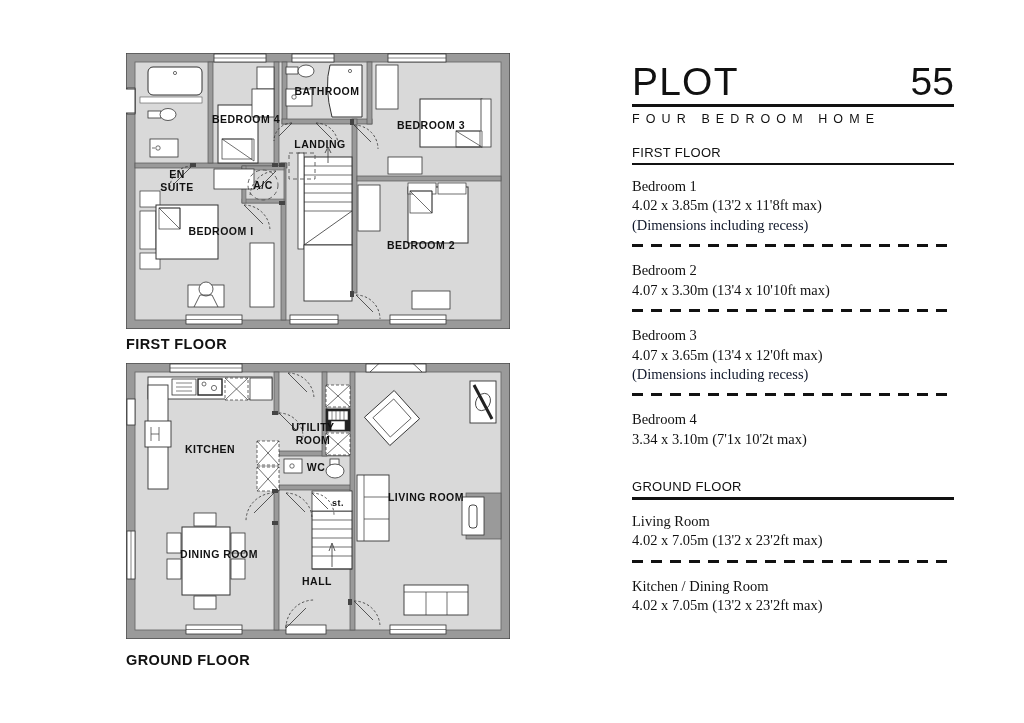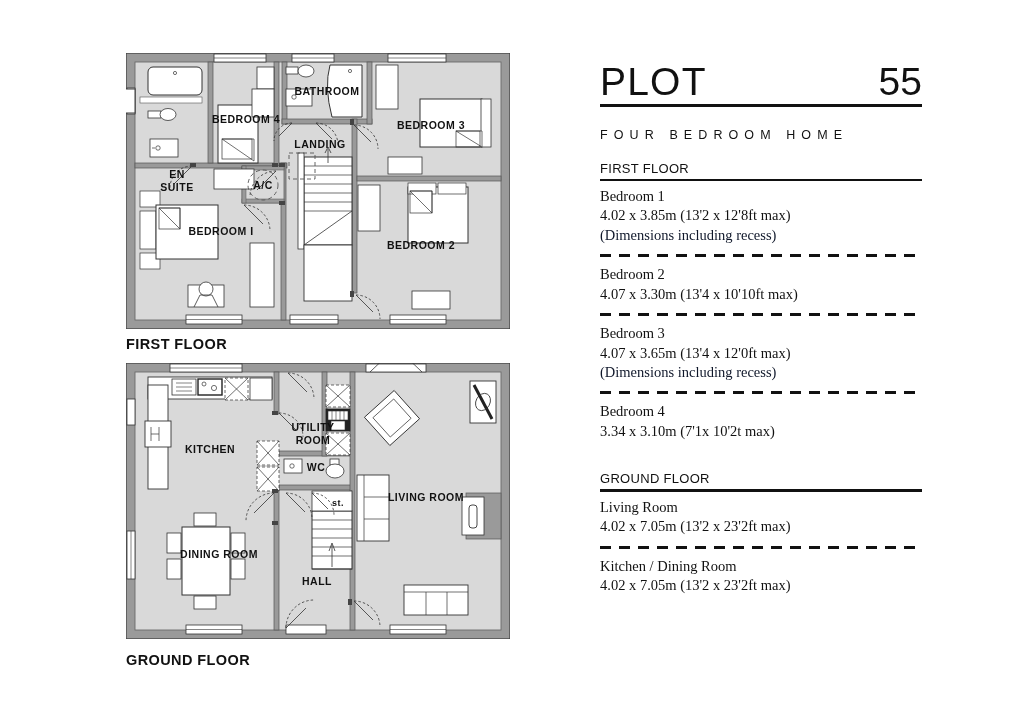--- a/index.html
+++ b/index.html
@@ -47,21 +47,21 @@
     font-family: "Liberation Sans", sans-serif;
     font-weight: bold;
     fill: #111;
     text-anchor: middle;
     letter-spacing: 0.5px;
   }
 
   
   .spec {
     position: absolute;
-    left: 600px; top: 62px;
+    left: 632px; top: 62px;
     width: 322px;
   }
   .title-row {
     display: flex;
     align-items: baseline;
     justify-content: space-between;
   }
   .plot-word {
     font-family: "Liberation Sans", sans-serif;
     font-size: 39px;
@@ -80,41 +80,41 @@
   .rule-thick {
     height: 2.5px;
     background: #111;
     margin-top: 3px;
   }
   .subtitle {
     font-family: "Liberation Sans", sans-serif;
     font-size: 12.5px;
     letter-spacing: 6.1px;
     color: #111;
-    margin-top: 21px;
+    margin-top: 5px;
     white-space: nowrap;
   }
 
   .section {
     margin-top: 19px;
   }
   .section.second { margin-top: 30px; }
   .section-head {
     font-family: "Liberation Sans", sans-serif;
     font-size: 13px;
     letter-spacing: 0.3px;
     color: #111;
     padding-bottom: 3px;
   }
   .rule-section {
     height: 2.5px;
     background: #111;
   }
 
-  .entry { padding-top: 6px; }
+  .entry { padding-top: 12px; }
   .entry-name {
     font-family: "Liberation Serif", serif;
     font-size: 14.5px;
     color: #111;
     line-height: 1.34;
   }
   .entry-dims {
     font-family: "Liberation Serif", serif;
     font-size: 14.5px;
     color: #111;
@@ -529,21 +529,21 @@
     </div>
     <div class="rule-thick"></div>
     <div class="subtitle">FOUR BEDROOM HOME</div>
 
     <div class="section">
       <div class="section-head">FIRST FLOOR</div>
       <div class="rule-section"></div>
 
       <div class="entry">
         <div class="entry-name">Bedroom 1</div>
-        <div class="entry-dims">4.02 x 3.85m (13'2 x 12'8ft max)</div>
+        <div class="entry-dims">4.02 x 3.85m (13'2 x 11'8ft max)</div>
         <div class="entry-note">(Dimensions including recess)</div>
       </div>
       <div class="dash-rule"></div>
 
       <div class="entry">
         <div class="entry-name">Bedroom 2</div>
         <div class="entry-dims">4.07 x 3.30m (13'4 x 10'10ft max)</div>
       </div>
       <div class="dash-rule"></div>
 

